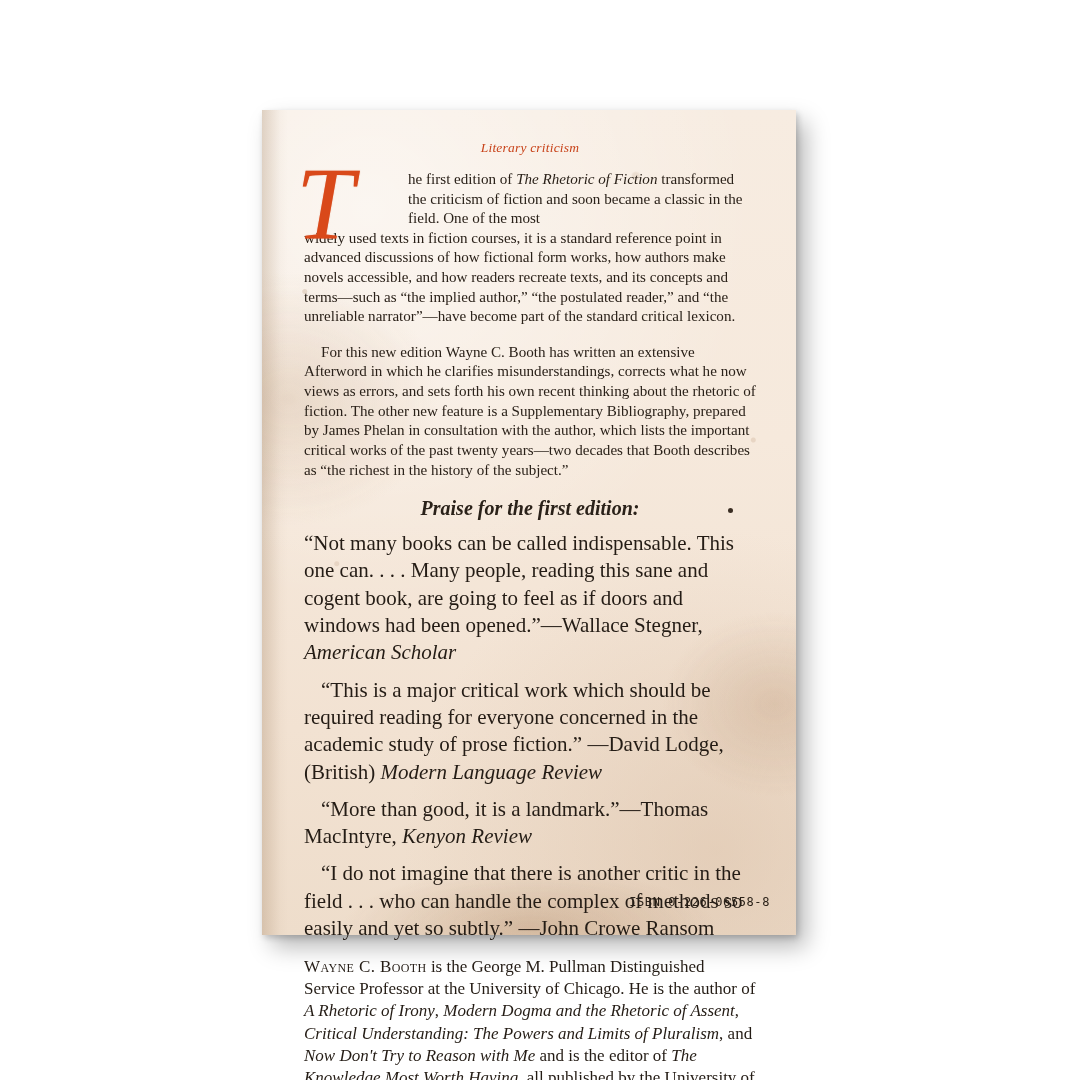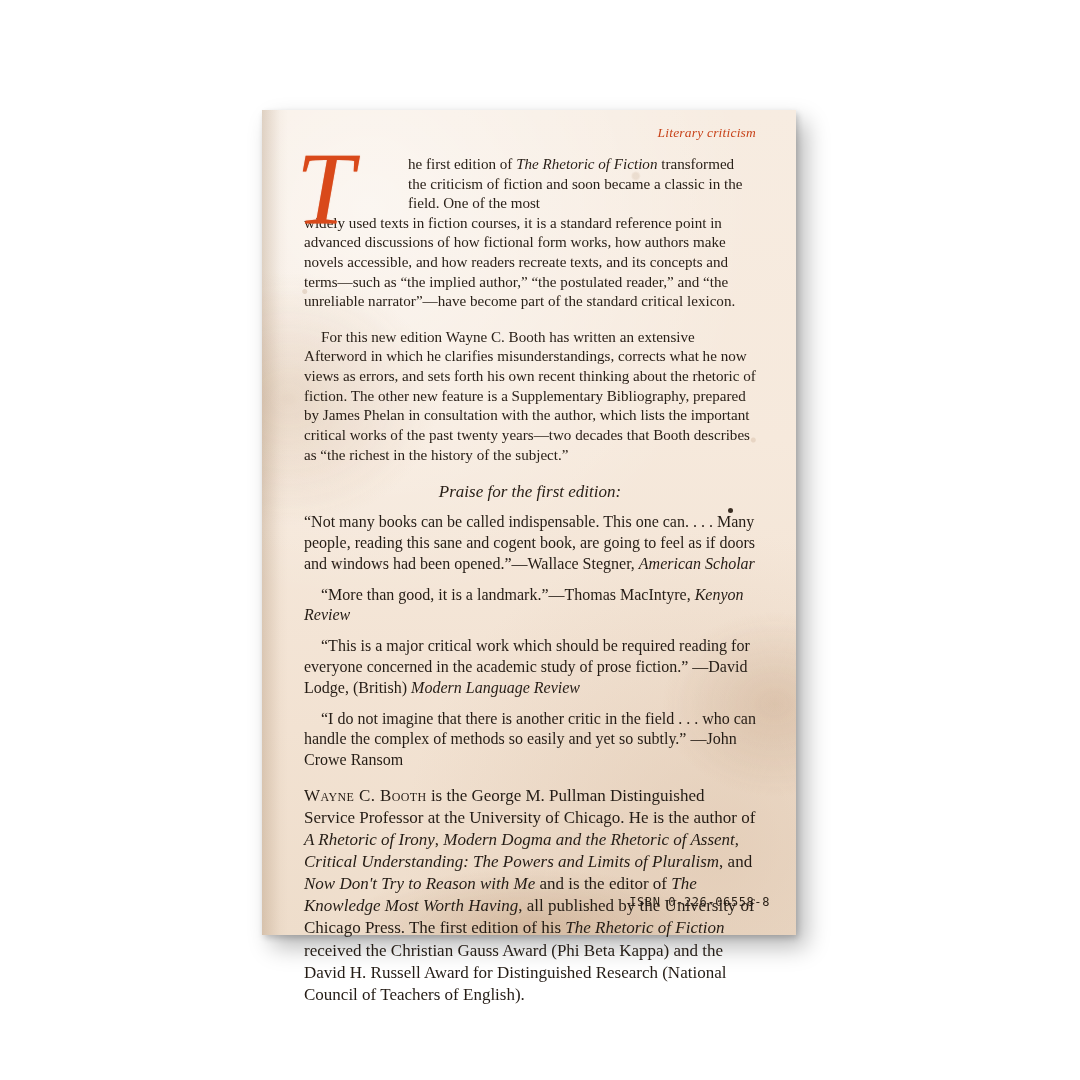--- a/index.html
+++ b/index.html
@@ -60,26 +60,26 @@
     pointer-events: none;
   }
   .inner {
     position: relative;
     z-index: 3;
     padding: 10px 40px 0 42px;
     height: 100%;
     box-sizing: border-box;
   }
   .category {
-    text-align: right;
+    text-align: center;
     color: #c8431a;
     font-style: italic;
     font-size: 13.5px;
     letter-spacing: .2px;
-    margin-top: 5px;
+    margin-top: 20px;
     margin-bottom: 14px;
   }
   .body-text {
     font-size: 15.1px;
     line-height: 1.30;
     text-align: left;
     color: #2a2119;
   }
   .p-first {
     position: relative;
@@ -106,26 +106,27 @@
     margin-left: 0;
     font-family: Liberation Serif, serif;
   }
   .para {
     text-indent: 17px;
     margin-top: 16px;
   }
   .praise-head {
     text-align: center;
     font-style: italic;
-    font-size: 17px;
+    font-size: 20px;
     margin: 17px 0 8px 0;
     color: #2a2119;
+    font-weight: bold;
   }
   .quote {
-    font-size: 16px;
+    font-size: 21px;
     line-height: 1.30;
     margin-top: 10px;
   }
   .quote.indent {
     text-indent: 17px;
   }
   .bio {
     font-size: 17px;
     line-height: 1.30;
     margin-top: 14px;
@@ -180,22 +181,22 @@
           <span class="dropcap">T</span>
           <span class="runin">he first edition of <i>The Rhetoric of Fiction</i> transformed the criticism of fiction and soon became a classic in the field. One of the most</span>
           <span class="rest">widely used texts in fiction courses, it is a standard reference point in advanced discussions of how fictional form works, how authors make novels accessible, and how readers recreate texts, and its concepts and terms—such as “the implied author,” “the postulated reader,” and “the unreliable narrator”—have become part of the standard critical lexicon.</span>
         </div>
         <div class="para">For this new edition Wayne C. Booth has written an extensive Afterword in which he clarifies misunderstandings, corrects what he now views as errors, and sets forth his own recent thinking about the rhetoric of fiction. The other new feature is a Supplementary Bibliography, prepared by James Phelan in consultation with the author, which lists the important critical works of the past twenty years—two decades that Booth describes as “the richest in the history of the subject.”</div>
       </div>
 
       <div class="praise-head">Praise for the first edition:</div>
 
       <div class="quote">“Not many books can be called indispensable. This one can. . . . Many people, reading this sane and cogent book, are going to feel as if doors and windows had been opened.”—Wallace Stegner, <i>American Scholar</i></div>
+      <div class="quote indent">“This is a major critical work which should be required reading for everyone concerned in the academic study of prose fiction.” —David Lodge, (British) <i>Modern Language Review</i></div>
       <div class="quote indent">“More than good, it is a landmark.”—Thomas MacIntyre, <i>Kenyon Review</i></div>
-      <div class="quote indent">“This is a major critical work which should be required reading for everyone concerned in the academic study of prose fiction.” —David Lodge, (British) <i>Modern Language Review</i></div>
       <div class="quote indent">“I do not imagine that there is another critic in the field . . . who can handle the complex of methods so easily and yet so subtly.” —John Crowe Ransom</div>
 
       <div class="bio"><span class="smallcaps">Wayne C. Booth</span> is the George M. Pullman Distinguished Service Professor at the University of Chicago. He is the author of <i>A Rhetoric of Irony</i>, <i>Modern Dogma and the Rhetoric of Assent</i>, <i>Critical Understanding: The Powers and Limits of Pluralism</i>, and <i>Now Don't Try to Reason with Me</i> and is the editor of <i>The Knowledge Most Worth Having</i>, all published by the University of Chicago Press. The first edition of his <i>The Rhetoric of Fiction</i> received the Christian Gauss Award (Phi Beta Kappa) and the David H. Russell Award for Distinguished Research (National Council of Teachers of English).</div>
     </div>
 
     <div class="dot-mark"></div>
 
     <div class="isbn">ISBN 0-226-06558-8</div>
   </div>
 </div>

